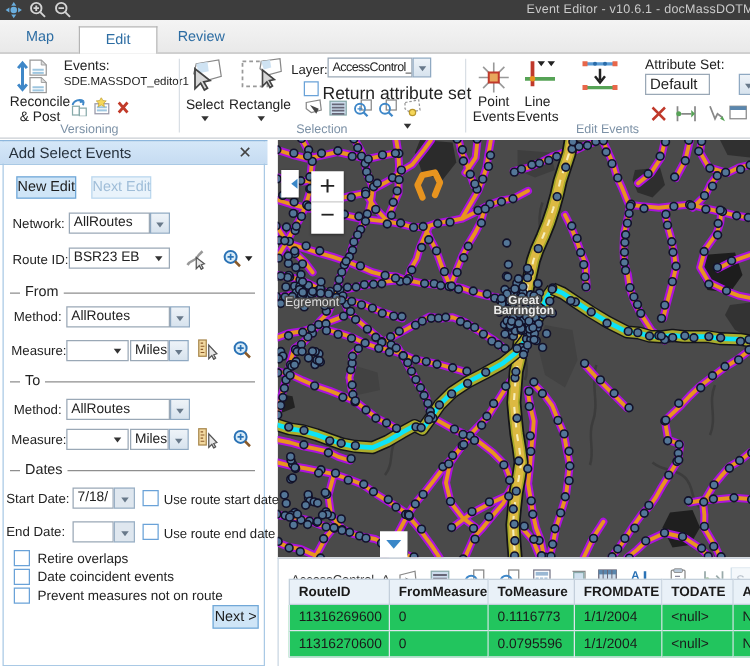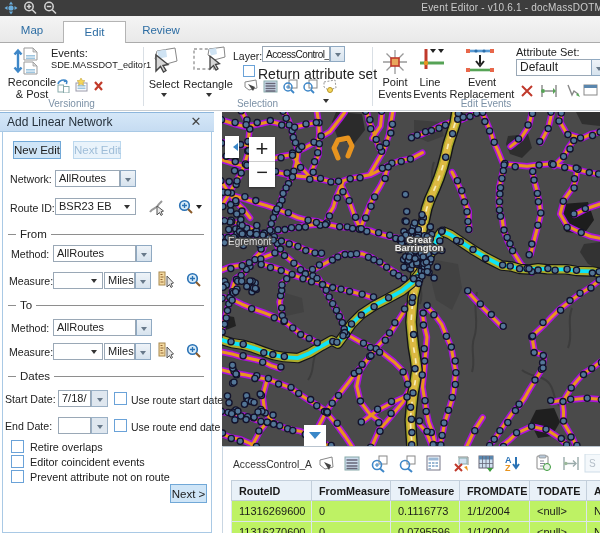--- a/index.html
+++ b/index.html
@@ -24,23 +24,23 @@
 #lpanel{left:2px;top:112px;width:210px;height:421px;background:#fff;border:1px solid #a9c9e5;}
 #lphead{left:0;top:112px;width:214px;height:20px;background:linear-gradient(#d5e7f8,#c6dcf2);border-top:1px solid #8db6dc;border-bottom:1px solid #a9c9e5;color:#26313c;font-size:12px;line-height:19px;padding-left:7px;}
 #lpx{left:186px;top:112px;width:20px;height:20px;color:#444;font-size:13px;line-height:20px;text-align:center;}
 .lbl{position:absolute;font-size:10.6px;color:#222;white-space:nowrap;}
 .sep{position:absolute;left:8px;width:196px;border-top:1px solid #8e8e8e;}
 .sephide{position:absolute;background:#fff;font-size:11.5px;color:#222;padding:0 4px;}
 .blubtn{position:absolute;background:#cfe5f7;border:1px solid #71a8d7;color:#1c1c1c;font-size:11.5px;text-align:center;white-space:nowrap;}
 .cbx{position:absolute;width:13px;height:13px;background:#fff;border:1px solid #6aa2d8;}
 
 #bpanel{left:222px;top:446px;width:378px;height:87px;background:#fff;border-top:1px solid #b9c4cf;border-left:1px solid #c9d6e2;}
-#btable{left:8px;top:33px;width:370px;height:54px;font-size:12px;padding-left:48px;}
+#btable{left:8px;top:16px;width:370px;height:54px;font-size:12px;padding-left:48px;}
 .th{position:absolute;height:21px;background:#e9f1f8;border-right:1px solid #c3cfdb;border-top:1px solid #c3cfdb;border-bottom:1px solid #c3cfdb;font-weight:bold;color:#1a1a1a;line-height:20px;padding-left:7px;overflow:hidden;font-size:10.8px;white-space:nowrap;}
-.td{position:absolute;height:21px;background:#bef264;border-right:1px solid #dde5ed;border-bottom:1px solid #dde5ed;color:#1a1a1a;line-height:20px;padding-left:7px;overflow:hidden;font-size:11px;white-space:nowrap;}
+.td{position:absolute;height:21px;background:#22c55e;border-right:1px solid #dde5ed;border-bottom:1px solid #dde5ed;color:#1a1a1a;line-height:20px;padding-left:7px;overflow:hidden;font-size:11px;white-space:nowrap;}
 svg{display:block;}
 </style></head>
 <body>
 <div class="abs" id="titlebar">
   <svg class="abs" style="left:2px;top:1px" width="58" height="14" viewBox="0 0 58 14">
     <circle cx="9" cy="7" r="2.6" fill="#6aaede"></circle>
     <path d="M9 0.5 l2 3 h-4 z" fill="#6aaede"></path>
     <path d="M9 13.5 l2 -3 h-4 z" fill="#6aaede"></path>
     <path d="M2.5 7 l3 -2 v4 z" fill="#6aaede"></path>
     <path d="M15.5 7 l-3 -2 v4 z" fill="#6aaede"></path>
@@ -152,23 +152,22 @@
     <path d="M3 4 H29" stroke="#5a9bd4" stroke-width="2.6"></path>
     <rect x="2" y="2" width="4" height="4" fill="#e8674a"></rect>
       <rect x="26" y="2" width="4" height="4" fill="#e8674a"></rect>
     <circle cx="12" cy="4" r="1.6" fill="#2a6ca8"></circle>
       <circle cx="20" cy="4" r="1.6" fill="#2a6ca8"></circle>
     <path d="M16 8 V17 M12 14 L16 19 L20 14" stroke="#222" stroke-width="2" fill="none"></path>
     <path d="M3 23 H29" stroke="#56a356" stroke-width="2.6"></path>
     <rect x="2" y="21" width="4" height="4" fill="#e8674a"></rect>
       <rect x="26" y="21" width="4" height="4" fill="#e8674a"></rect>
   </svg>
-  <div class="btntext" style="left:444px;top:33px;width:76px;">Event<br>Replacement</div>
   <div class="rtext" style="left:516px;top:3px;">Attribute Set:</div>
-  <div class="combo" style="left:516px;top:16px;width:76px;height:17px;font-size:12px;">Default</div>
+  <div class="combo" style="left:516px;top:16px;width:52px;height:17px;font-size:12px;">Default</div>
   <div class="ddbtn" style="left:591px;top:16px;width:15px;height:17px;"></div>
   <svg class="abs" style="left:520px;top:40px" width="90" height="16" viewBox="0 0 90 16">
     <path d="M2 3 L12 13 M12 3 L2 13" stroke="#c0392b" stroke-width="2"></path>
     <g stroke="#888" stroke-width="1.4">
         <path d="M22 2 V14 M36 2 V14 M25 8 H33"></path>
       </g>
       <path d="M33 5 L36 8 L33 11 Z" fill="#56a356"></path>
       <circle cx="23" cy="8" r="2" fill="#56a356"></circle>
     <path d="M48 2 L52 12 L54 8 L58 11" stroke="#888" stroke-width="1.4" fill="none"></path>
       <path d="M56 12 l4 2 -2-4 z" fill="#56a356"></path>
@@ -1062,21 +1061,21 @@
 <div class="abs" style="left:225px;top:136px;width:14px;height:22px;background:#fff;box-shadow:0 1px 2px rgba(0,0,0,.4);"></div>
 <div class="abs" style="left:228.5px;top:142.5px;width:0;height:0;border:4.5px solid transparent;border-right:5.5px solid #3a87c8;"></div>
 <div class="abs" style="left:249px;top:137px;width:26px;height:50px;background:#fff;box-shadow:0 1px 2px rgba(0,0,0,.4);"></div>
 <div class="abs" style="left:249px;top:161px;width:26px;height:1px;background:#ccc;"></div>
 <div class="abs" style="left:255px;top:138px;width:14px;height:22px;color:#222;font-size:22px;line-height:22px;text-align:center;">+</div>
 <div class="abs" style="left:255px;top:163px;width:14px;height:20px;color:#222;font-size:20px;line-height:18px;text-align:center;">−</div>
 <div class="abs" style="left:304px;top:425px;width:22px;height:21px;background:#fff;"></div>
 <div class="abs" style="left:309px;top:432px;width:0;height:0;border:6px solid transparent;border-top:7px solid #3a87c8;"></div>
 
 <div class="abs" id="lpanel"></div>
-<div class="abs" id="lphead">Add Linear Network</div>
+<div class="abs" id="lphead">Add Select Events</div>
 <div class="abs" id="lpx">✕</div>
 <div class="blubtn" style="left:13px;top:141px;width:48px;height:18px;line-height:17px;">New Edit</div>
 <div class="blubtn" style="left:73px;top:141px;width:48px;height:18px;line-height:17px;background:#e9f3fb;border-color:#bcd8ee;color:#9fbdd8;">Next Edit</div>
 <div class="lbl" style="left:10px;top:173px;">Network:</div>
 <div class="combo" style="left:55px;top:170px;width:65px;height:17px;">AllRoutes</div>
 <div class="ddbtn" style="left:120px;top:170px;width:16px;height:17px;"></div>
 <div class="lbl" style="left:10px;top:202px;">Route ID:</div>
 <div class="combo" style="left:55px;top:198px;width:81px;height:17px;">BSR23 EB</div>
 <div class="darr" style="left:124px;top:205px;"></div>
 <svg class="abs" style="left:148px;top:199px" width="18" height="17" viewBox="0 0 18 17">
@@ -1137,23 +1136,23 @@
 <div class="cbx" style="left:114px;top:392px;"></div>
 <div class="lbl" style="left:131px;top:394px;font-size:10.5px;">Use route start date</div>
 <div class="lbl" style="left:5px;top:420px;text-align:center;">End Date:</div>
 <div class="combo" style="left:58px;top:417px;width:33px;height:17px;"></div>
 <div class="ddbtn" style="left:91px;top:417px;width:17px;height:17px;background:#dfe7ef;border-color:#9ab0c5;"></div>
 <div class="cbx" style="left:114px;top:419px;"></div>
 <div class="lbl" style="left:131px;top:421px;font-size:10.5px;">Use route end date</div>
 <div class="cbx" style="left:11px;top:440px;"></div>
 <div class="lbl" style="left:30px;top:441px;font-size:10.8px;">Retire overlaps</div>
 <div class="cbx" style="left:11px;top:455px;"></div>
-<div class="lbl" style="left:30px;top:456px;font-size:10.8px;">Editor coincident events</div>
+<div class="lbl" style="left:30px;top:456px;font-size:10.8px;">Date coincident events</div>
 <div class="cbx" style="left:11px;top:470px;"></div>
-<div class="lbl" style="left:30px;top:471px;font-size:10.8px;">Prevent attribute not on route</div>
+<div class="lbl" style="left:30px;top:471px;font-size:10.8px;">Prevent measures not on route</div>
 <div class="blubtn" style="left:170px;top:484px;width:37px;height:19px;line-height:18px;">Next &gt;</div>
 
 <div class="abs" id="bpanel">
   <div class="abs" style="left:10px;top:12px;font-size:10.3px;color:#333;">AccessControl_A</div>
   <svg class="abs" style="left:96px;top:7px" width="282" height="20" viewBox="0 0 282 20">
     <g transform="translate(0,2)">
         <path d="M1 4 L13 1 L14 11 L6 13 L1 9 Z" fill="#fff" stroke="#888"></path>
         <path d="M5 6 L10 14 L12 9 Z" fill="#444"></path>
       </g>
     <g transform="translate(26,3)">

